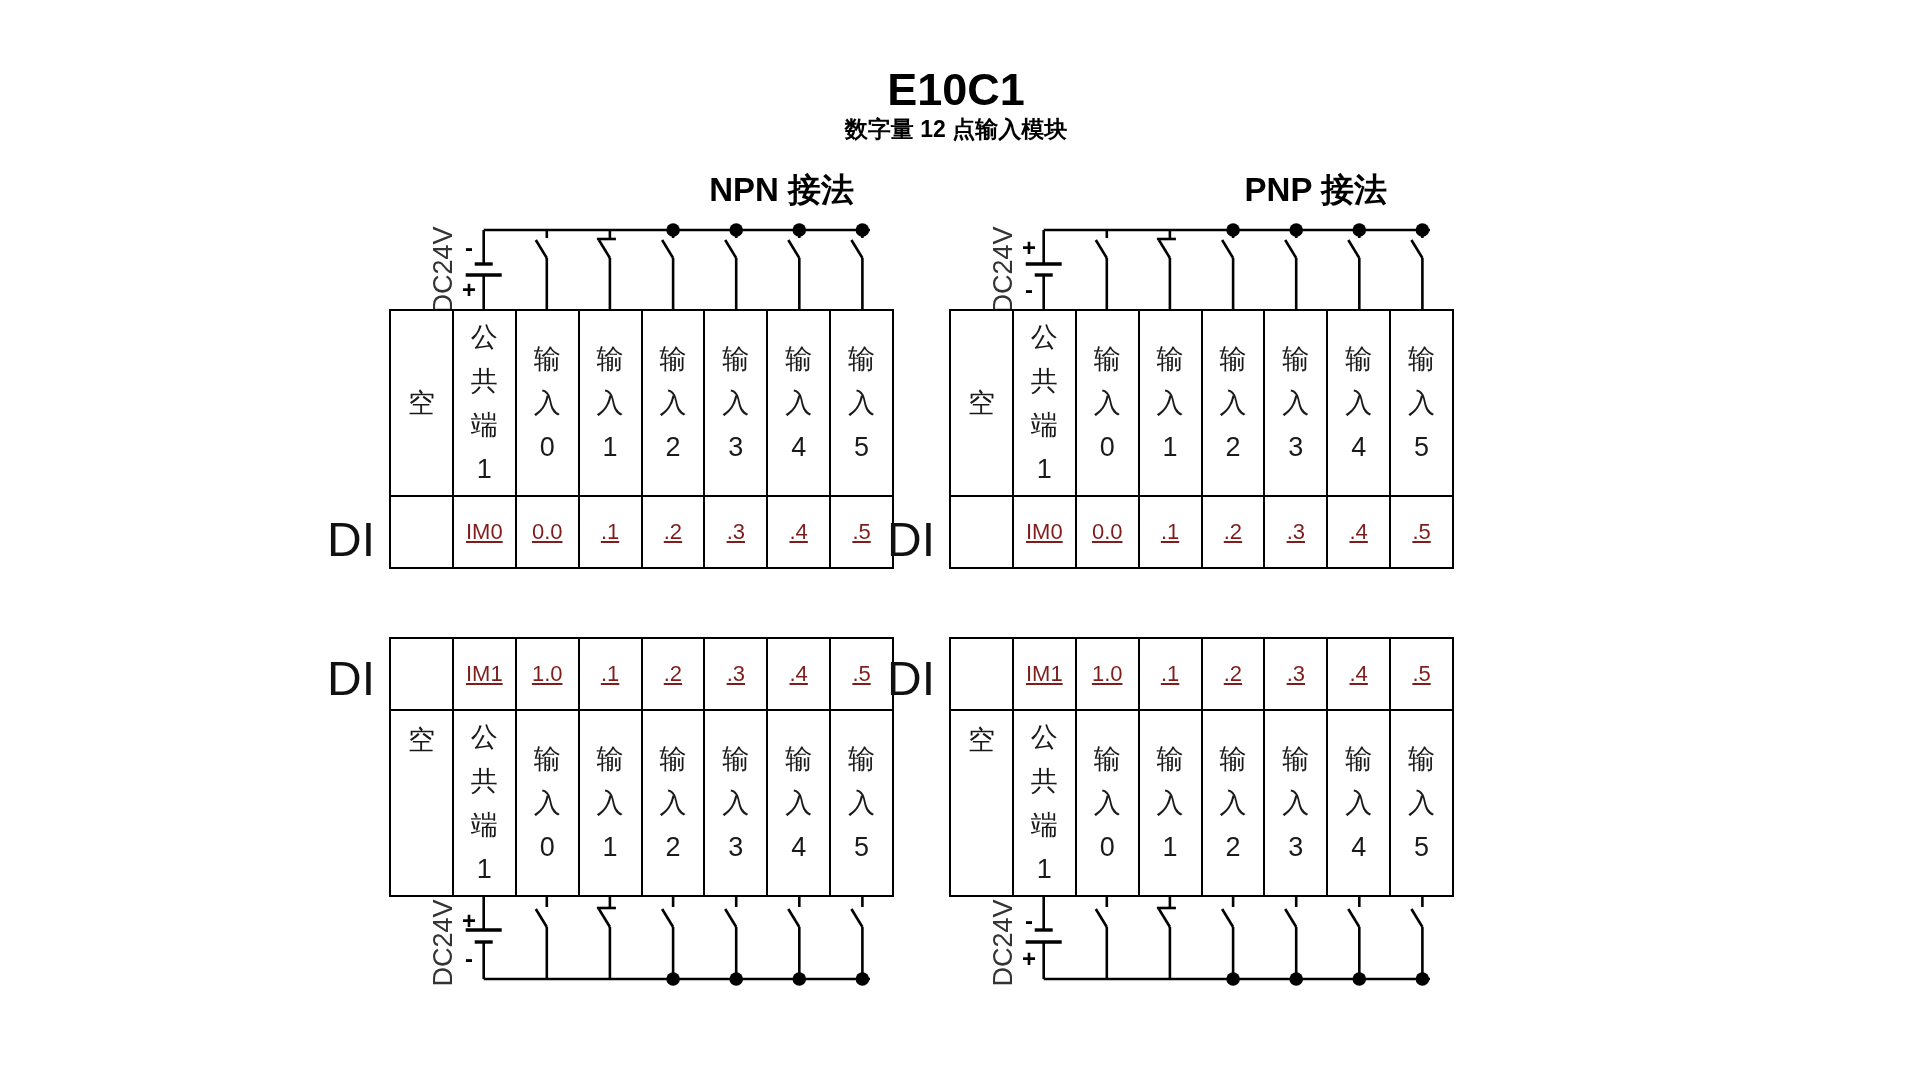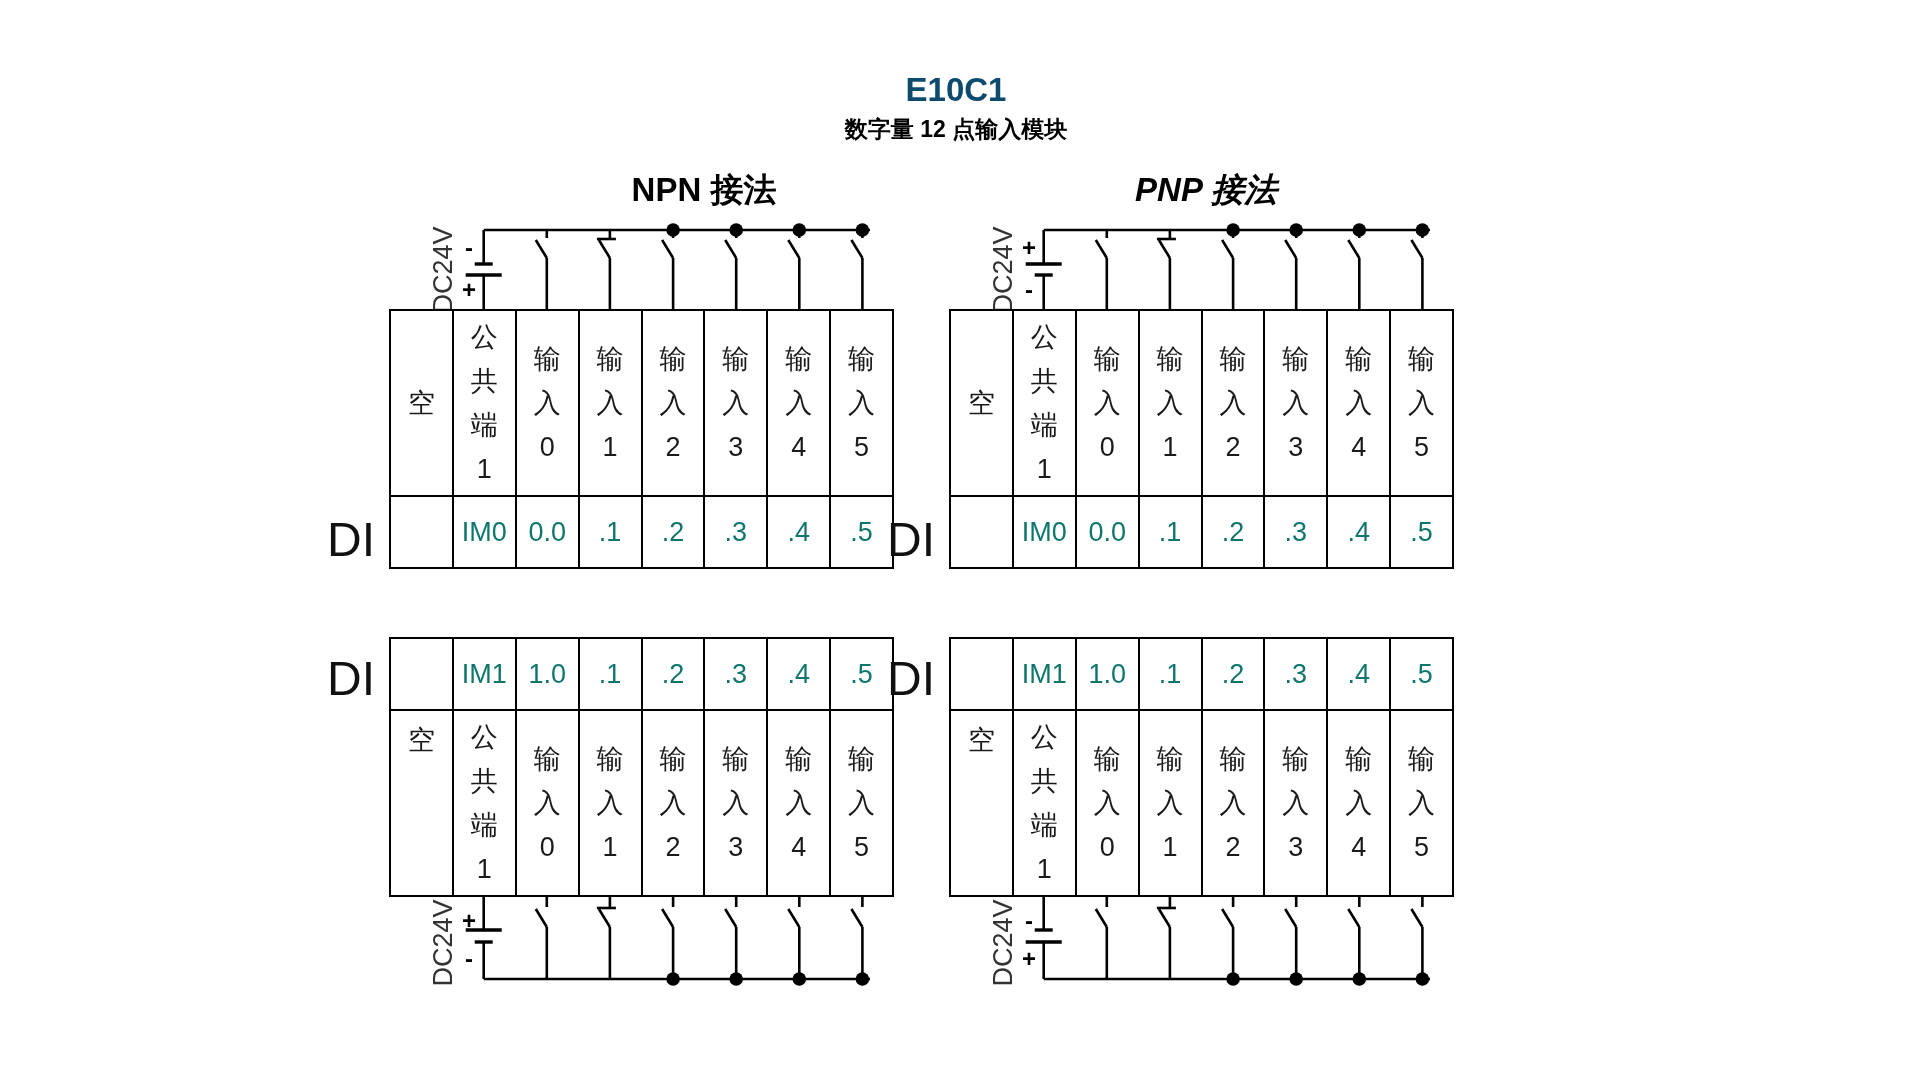--- a/index.html
+++ b/index.html
@@ -1,25 +1,25 @@
 <!DOCTYPE html>
 <html><head>
 <meta charset="utf-8">
 <style>
   html,body{margin:0;padding:0;background:#fff;}
   #canvas{
     position:relative;width:1920px;height:1080px;background:#ffffff;
     font-family:"Liberation Sans","DejaVu Sans",sans-serif;color:#1a1a1a;overflow:hidden;
   }
   .title-block{position:absolute;left:456px;top:70px;width:1000px;text-align:center;}
-  .title-model{font-size:33px;font-weight:bold;line-height:40px;color:#0c4a6e;}
+  .title-model{font-size:45px;font-weight:bold;line-height:40px;color:#000000;}
   .title-sub{font-size:23px;font-weight:bold;line-height:38px;color:#000;}
-  .section-label{position:absolute;top:168px;width:300px;text-align:center;font-size:33px;font-weight:bold;color:#000;}
+  .section-label{position:absolute;top:168px;width:300px;text-align:right;font-size:33px;font-weight:bold;color:#000;}
   #npn-label{left:554px;}
-  #pnp-label{left:1056px;font-style:italic;}
+  #pnp-label{left:1087px;}
 
   .diagram{position:absolute;width:505px;height:352px;}
   #d-npn-top{left:389px;top:220px;}
   #d-pnp-top{left:949px;top:220px;}
   #d-npn-bot{left:389px;top:637px;}
   #d-pnp-bot{left:949px;top:637px;}
 
   .wires{position:absolute;left:0;overflow:visible;}
   .wires-top{top:0;}
   .wires-bot{top:258px;}
@@ -28,21 +28,21 @@
   .junction{fill:#000;stroke:none;}
 
   .gtable{position:absolute;left:0;width:505px;display:grid;grid-template-columns:repeat(8,1fr);
           gap:2px;background:#000;border:2px solid #000;box-sizing:border-box;}
   .gtable-top{top:89px;grid-template-rows:184px 70px;}
   .gtable-bot{top:0;grid-template-rows:70px 184px;}
   .gtable>div{background:#fff;display:flex;align-items:center;justify-content:center;}
   .cell-top-align{align-items:flex-start !important;padding-top:7px;box-sizing:border-box;}
   .vtext{display:block;width:30px;margin:0 auto;word-break:break-all;line-height:44px;
          font-size:27px;text-align:center;color:#1a1a1a;}
-  .di-cell{font-size:27px;color:#0f766e;}
+  .di-cell{font-size:22px;color:#7f1d1d;text-decoration:underline;}
 
   .di-label{position:absolute;left:-62px;width:48px;text-align:right;font-size:48px;color:#111;}
   .di-label-top{top:292px;}
   .di-label-bot{top:14px;}
 
   .dc24v{position:absolute;width:96px;height:28px;line-height:28px;text-align:center;
          font-size:27px;color:#333;transform:rotate(-90deg);}
   .dc24v-top{left:6px;top:36px;}
   .dc24v-bot{left:6px;top:292px;}
 

